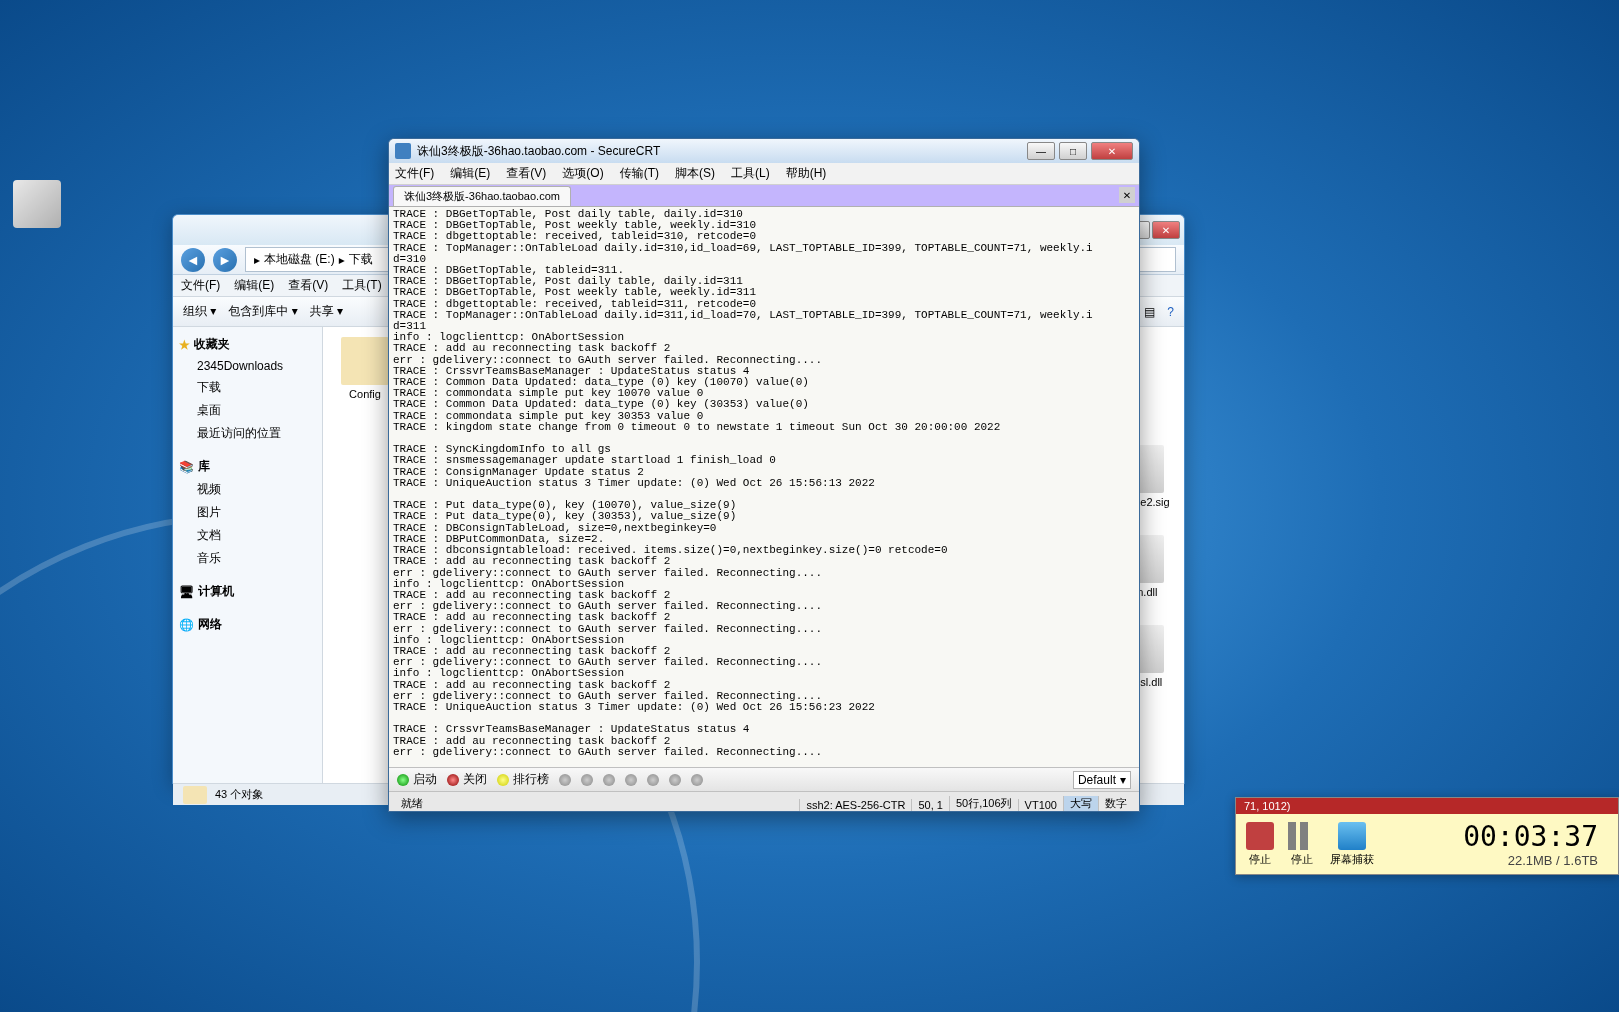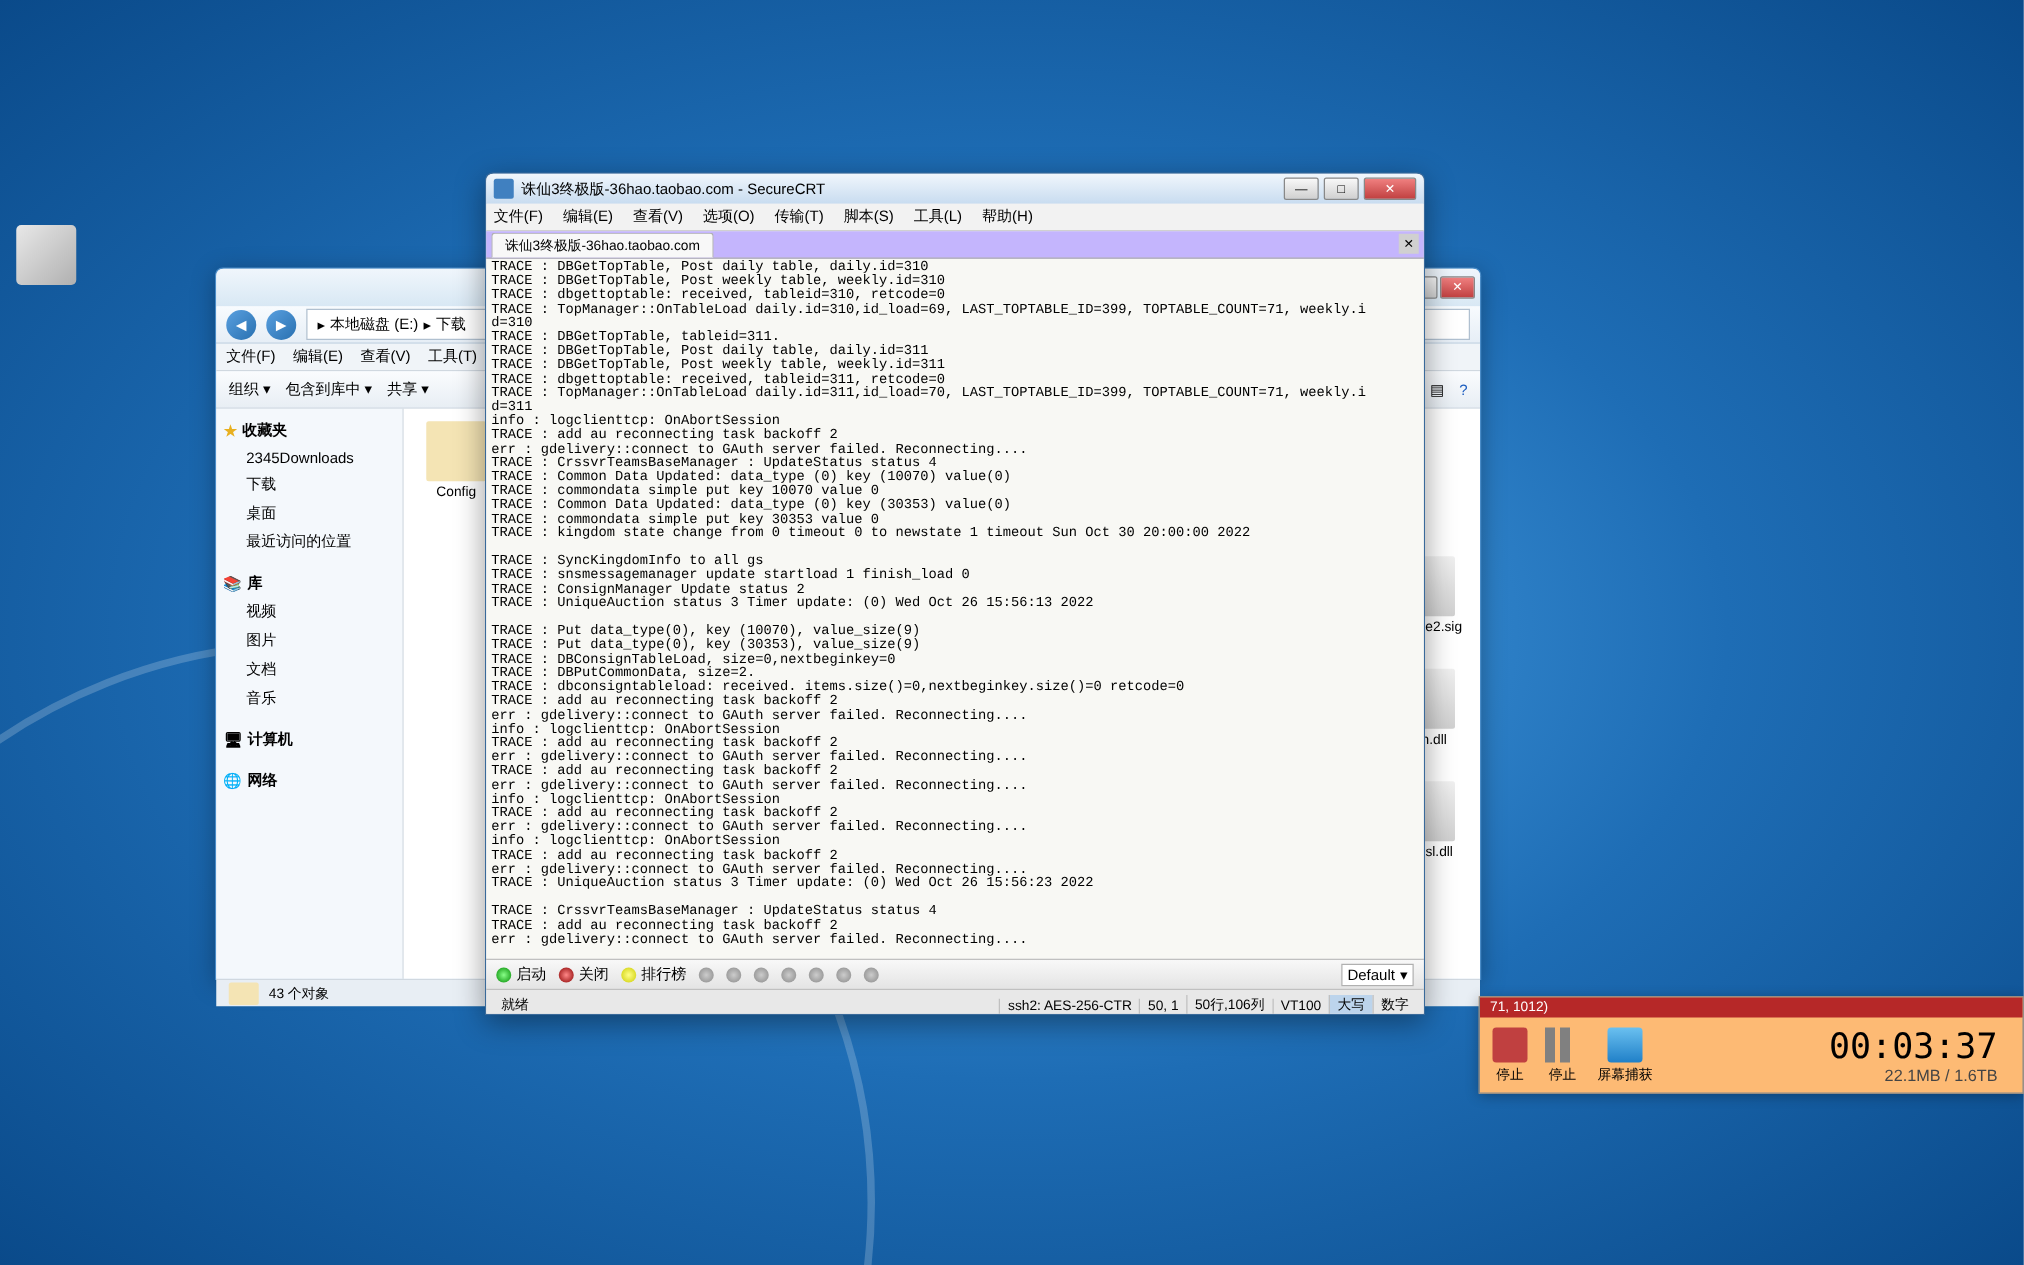--- a/index.html
+++ b/index.html
@@ -52,21 +52,21 @@
 .dot.yellow { background: radial-gradient(#ff8,#cc0); }
 .dot.gray { background: radial-gradient(#ccc,#888); }
 .crt-bb-spacer { flex: 1; }
 .crt-bb-default { border: 1px solid #b0b0b0; padding: 1px 4px; background: white; display: flex; align-items: center; gap: 4px; }
 .crt-status { height: 20px; background: #e8e8e8; border-top: 1px solid #c0c0c0; display: flex; align-items: flex-end; padding: 0 6px; font-size: 11px; }
 .crt-status-cell { border-left: 1px solid #c0c0c0; padding: 0 6px; }
 .crt-status-cell.first { border: none; flex: 1; }
 .crt-status-cell.hl { background: #bcd4ec; }
 
 
-.recorder { position: absolute; right: 0; bottom: 137px; width: 436px; background: #fdba74; border: 1px solid #888; box-shadow: 0 2px 10px rgba(0,0,0,0.3); }
+.recorder { position: absolute; right: 0; bottom: 137px; width: 384px; background: #fef9c3; border: 1px solid #888; box-shadow: 0 2px 10px rgba(0,0,0,0.3); }
 .recorder-head { background: #b62828; color: white; font-size: 11px; padding: 2px 8px; display: flex; justify-content: space-between; }
 .recorder-tabs { display: flex; background: #d0d0d0; font-size: 12px; }
 .recorder-tab { padding: 4px 14px; border-right: 1px solid #b0b0b0; }
 .recorder-tab.active { background: #e8e8e8; }
 .recorder-body { display: flex; align-items: center; padding: 6px 10px; gap: 14px; }
 .rec-btn { display: flex; flex-direction: column; align-items: center; font-size: 11px; gap: 2px; }
 .rec-icon { width: 28px; height: 28px; }
 .rec-icon.stop { background: #c04040; border-radius: 3px; }
 .rec-icon.pause { display: flex; gap: 4px; }
 .rec-icon.pause span { width: 8px; height: 28px; background: #808080; }

